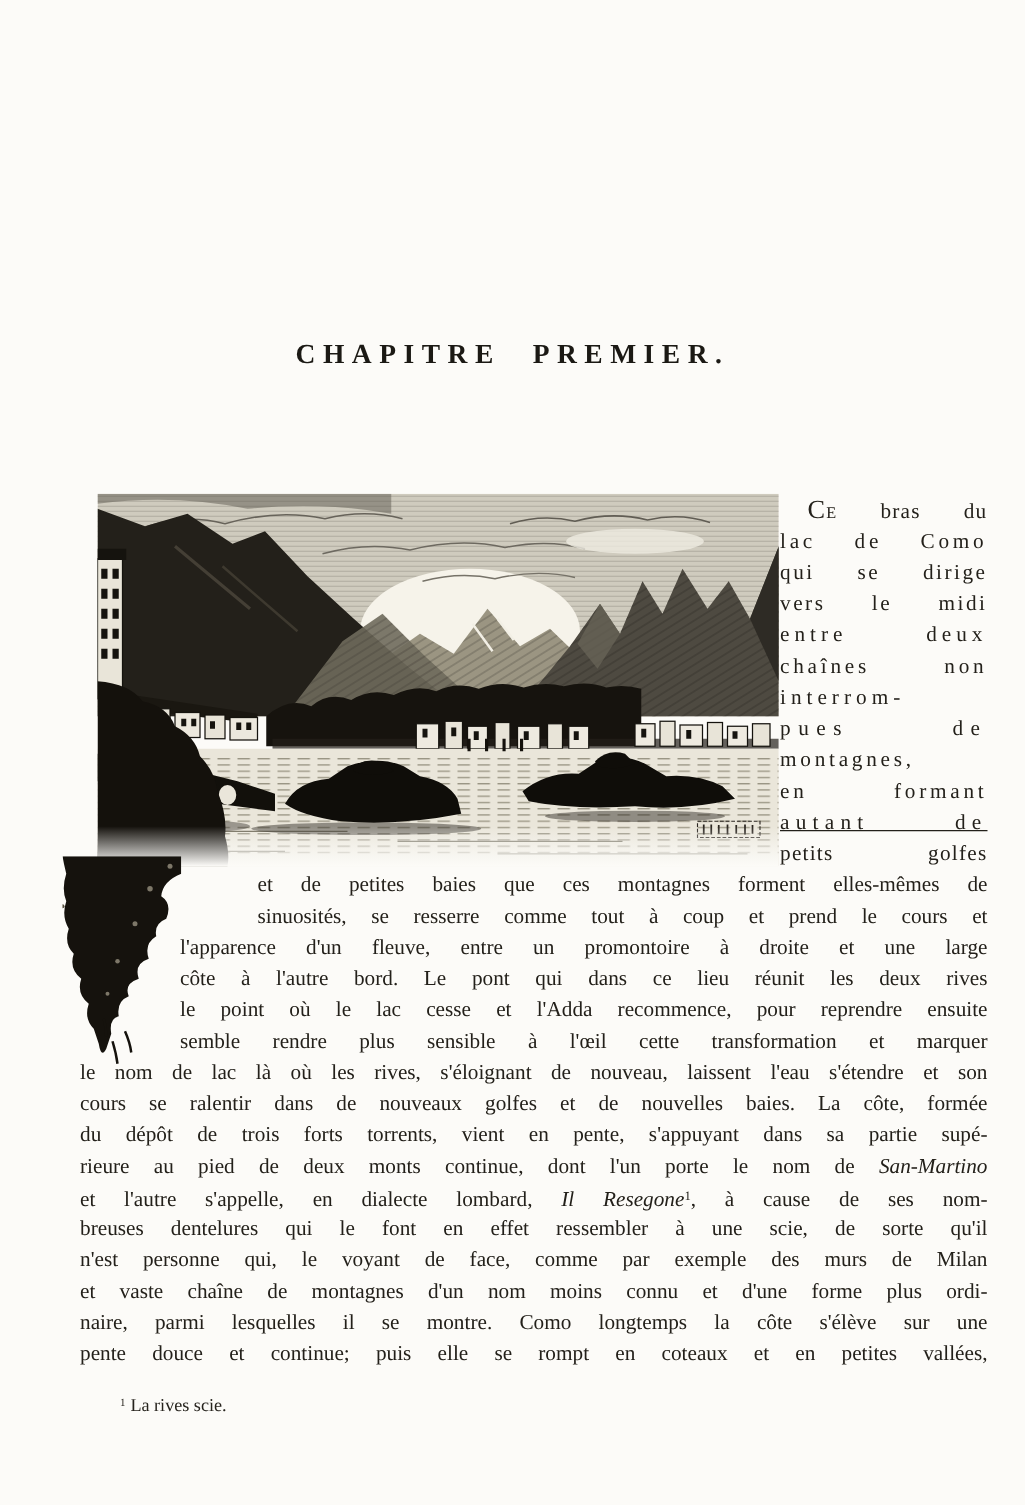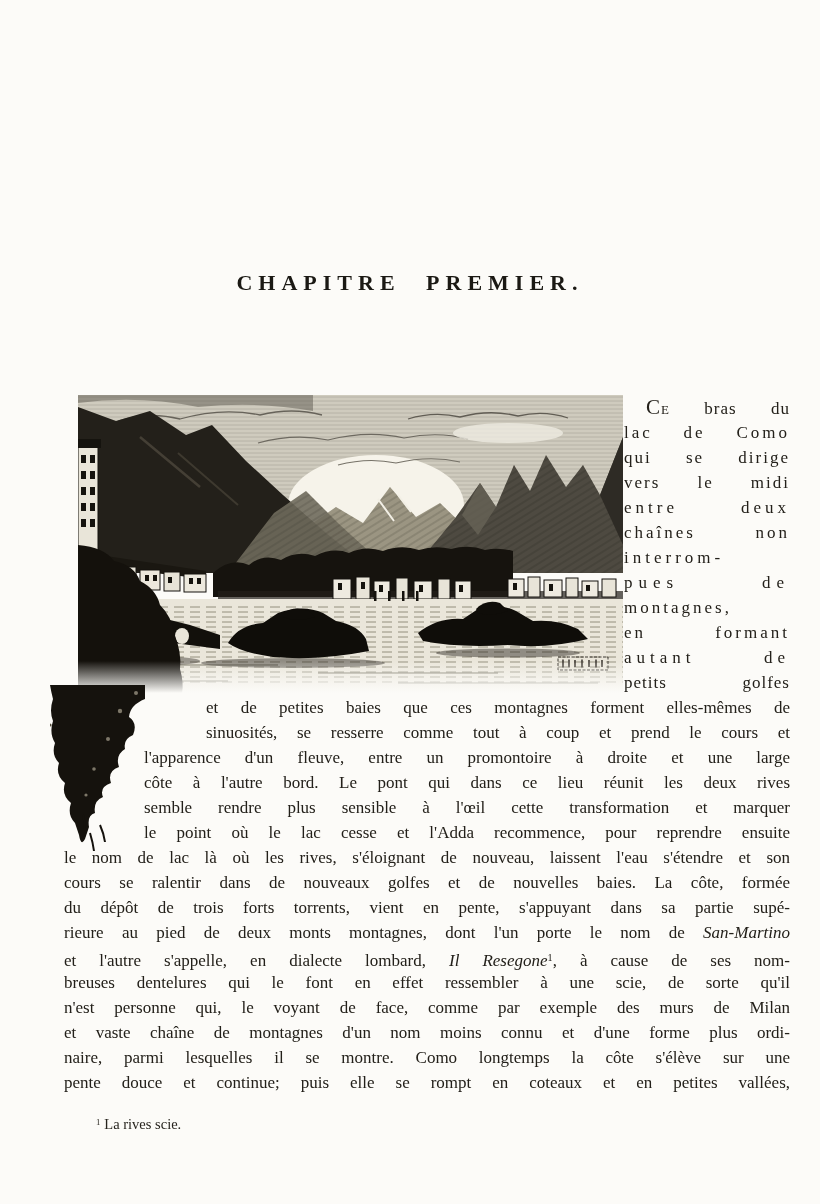--- a/index.html
+++ b/index.html
@@ -41,21 +41,21 @@
   }
   .ln .it{font-style:italic;}
   .sup{font-size:0.6em;vertical-align:0.5em;}
   .initC{font-size:21px;}
   .smallcap{font-size:13px;}
   .indent1{text-indent:22px;}
   .ls1{letter-spacing:1px;}
   .ls2{letter-spacing:2px;}
   .ls3{letter-spacing:3px;}
   .ls4{letter-spacing:4px;}
-  .ls5{letter-spacing:5px;}
+  .ls5{letter-spacing:5px;text-decoration:underline;}
   .ls6{letter-spacing:6px;}
   .footnote{
     clear:both;margin-top:17px;padding-left:32px;
     font-size:14.5px;line-height:20px;color:#26231d;
     text-align:left;
   }
   .fn-text{margin-left:4px;}
 </style>
 </head>
 <body>
@@ -238,26 +238,26 @@
     <div class="ln ls6"><span>pues de</span></div>
     <div class="ln ls3"><span>montagnes,</span></div>
     <div class="ln ls3"><span>en formant</span></div>
     <div class="ln ls5"><span>autant de</span></div>
     <div class="ln ls1"><span>petits golfes</span></div>
 
     <div class="ln"><span>et de petites baies que ces montagnes forment elles-mêmes de</span></div>
     <div class="ln"><span>sinuosités, se resserre comme tout à coup et prend le cours et</span></div>
     <div class="ln"><span>l'apparence d'un fleuve, entre un promontoire à droite et une large</span></div>
     <div class="ln"><span>côte à l'autre bord. Le pont qui dans ce lieu réunit les deux rives</span></div>
+    <div class="ln"><span>le point où le lac cesse et l'Adda recommence, pour reprendre ensuite</span></div>
     <div class="ln"><span>semble rendre plus sensible à l'œil cette transformation et marquer</span></div>
-    <div class="ln"><span>le point où le lac cesse et l'Adda recommence, pour reprendre ensuite</span></div>
     <div class="ln"><span>le nom de lac là où les rives, s'éloignant de nouveau, laissent l'eau s'étendre et son</span></div>
     <div class="ln"><span>cours se ralentir dans de nouveaux golfes et de nouvelles baies. La côte, formée</span></div>
     <div class="ln"><span>du dépôt de trois forts torrents, vient en pente, s'appuyant dans sa partie supé-</span></div>
-    <div class="ln"><span>rieure au pied de deux monts montagnes, dont l'un porte le nom de </span><span class="it">San-Martino</span></div>
+    <div class="ln"><span>rieure au pied de deux monts continue, dont l'un porte le nom de </span><span class="it">San-Martino</span></div>
     <div class="ln"><span>et l'autre s'appelle, en dialecte lombard, </span><span class="it">Il Resegone</span><span class="sup">1</span><span>, à cause de ses nom-</span></div>
     <div class="ln"><span>breuses dentelures qui le font en effet ressembler à une scie, de sorte qu'il</span></div>
     <div class="ln"><span>n'est personne qui, le voyant de face, comme par exemple des murs de Milan</span></div>
     <div class="ln"><span>et vaste chaîne de montagnes d'un nom moins connu et d'une forme plus ordi-</span></div>
     <div class="ln"><span>naire, parmi lesquelles il se montre. Como longtemps la côte s'élève sur une</span></div>
     <div class="ln"><span>pente douce et continue; puis elle se rompt en coteaux et en petites vallées,</span></div>
 
     <div class="footnote"><span class="sup">1</span><span class="fn-text">La rives scie.</span></div>
 
   </div>

